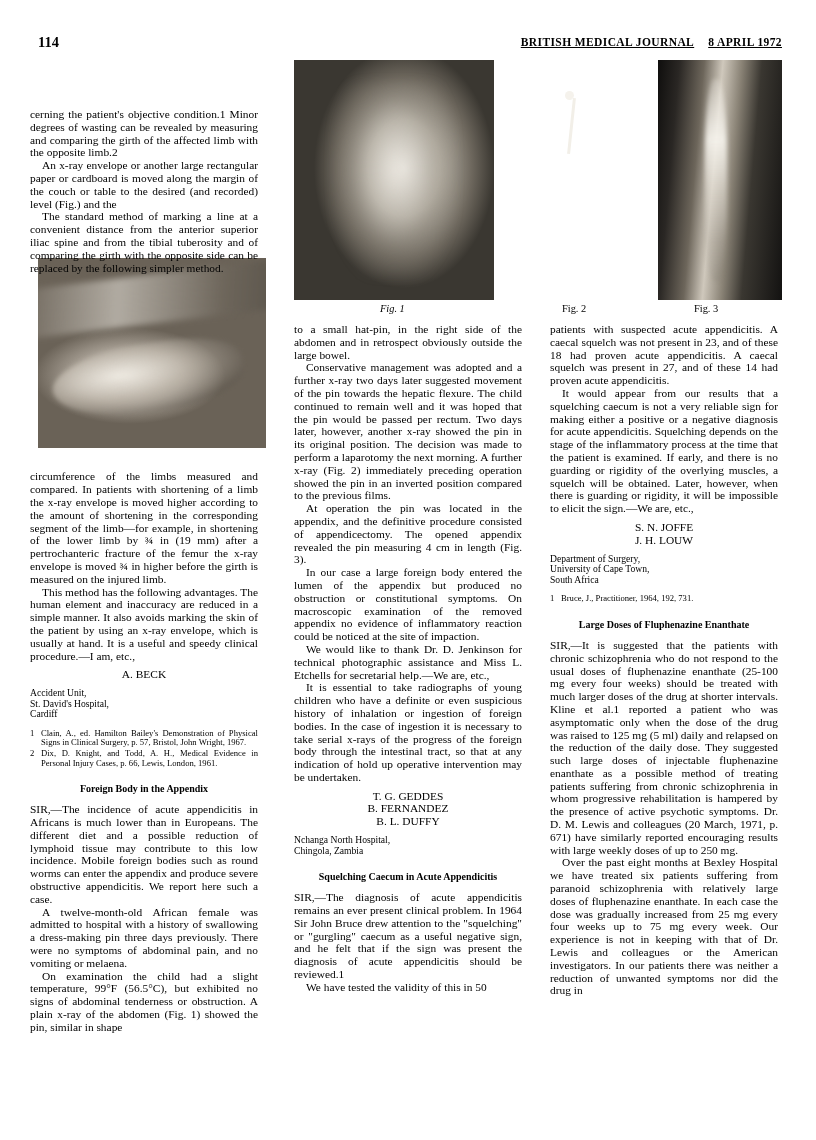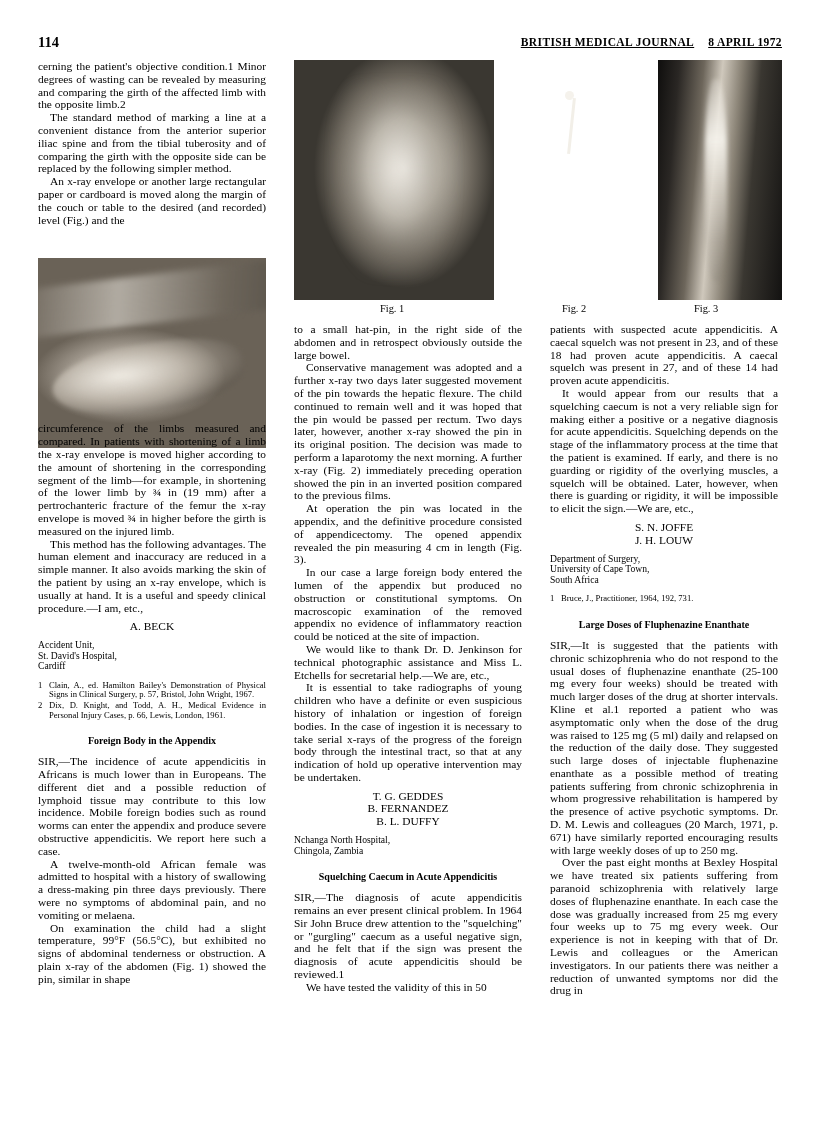--- a/index.html
+++ b/index.html
@@ -51,21 +51,21 @@
   .col {
     position: absolute;
     top: 60px;
     width: 228px;
     font-size: 11.4px;
     line-height: 12.8px;
     text-align: justify;
     text-justify: inter-word;
     hyphens: none;
   }
-  .col1 { left: 38px; }
+  .col1 { left: 30px; margin-top: 48px; }
   .col2 { left: 294px; }
   .col3 { left: 550px; }
 
   p {
     margin: 0;
     text-indent: 12px;
   }
   p.noindent { text-indent: 0; }
 
   .sig {
@@ -219,21 +219,21 @@
     position: absolute;
     left: 0;
     top: 243px;
     width: 488px;
     height: 14px;
   }
   .fig-top .caps span {
     position: absolute;
     font-size: 10.4px;
   }
-  .cap1 { left: 86px; }
+  .cap1 { left: 86px; font-style: italic; }
   .cap2 { left: 268px; }
   .cap3 { left: 400px; }
 
   .spacer-left { height: 196px; }
   .spacer-top { height: 263px; }
 </style>
 </head>
 <body>
 
 <div class="page">
@@ -262,22 +262,22 @@
       <span class="cap3">Fig. 3</span>
     </div>
   </div>
 
   <div class="fig-left">
     <div class="photo"></div>
   </div>
 
   <div class="col col1">
     <p class="noindent">cerning the patient's objective condition.1 Minor degrees of wasting can be revealed by measuring and comparing the girth of the affected limb with the opposite limb.2</p>
+    <p>An x-ray envelope or another large rectangular paper or cardboard is moved along the margin of the couch or table to the desired (and recorded) level (Fig.) and the</p>
     <p>The standard method of marking a line at a convenient distance from the anterior superior iliac spine and from the tibial tuberosity and of comparing the girth with the opposite side can be replaced by the following simpler method.</p>
-    <p>An x-ray envelope or another large rectangular paper or cardboard is moved along the margin of the couch or table to the desired (and recorded) level (Fig.) and the</p>
 
     <div class="spacer-left"></div>
 
     <p class="noindent">circumference of the limbs measured and compared. In patients with shortening of a limb the x-ray envelope is moved higher according to the amount of shortening in the corresponding segment of the limb—for example, in shortening of the lower limb by ¾ in (19 mm) after a pertrochanteric fracture of the femur the x-ray envelope is moved ¾ in higher before the girth is measured on the injured limb.</p>
     <p>This method has the following advantages. The human element and inaccuracy are reduced in a simple manner. It also avoids marking the skin of the patient by using an x-ray envelope, which is usually at hand. It is a useful and speedy clinical procedure.—I am, etc.,</p>
 
     <div class="sig">
       <div>A. BECK</div>
     </div>
 

